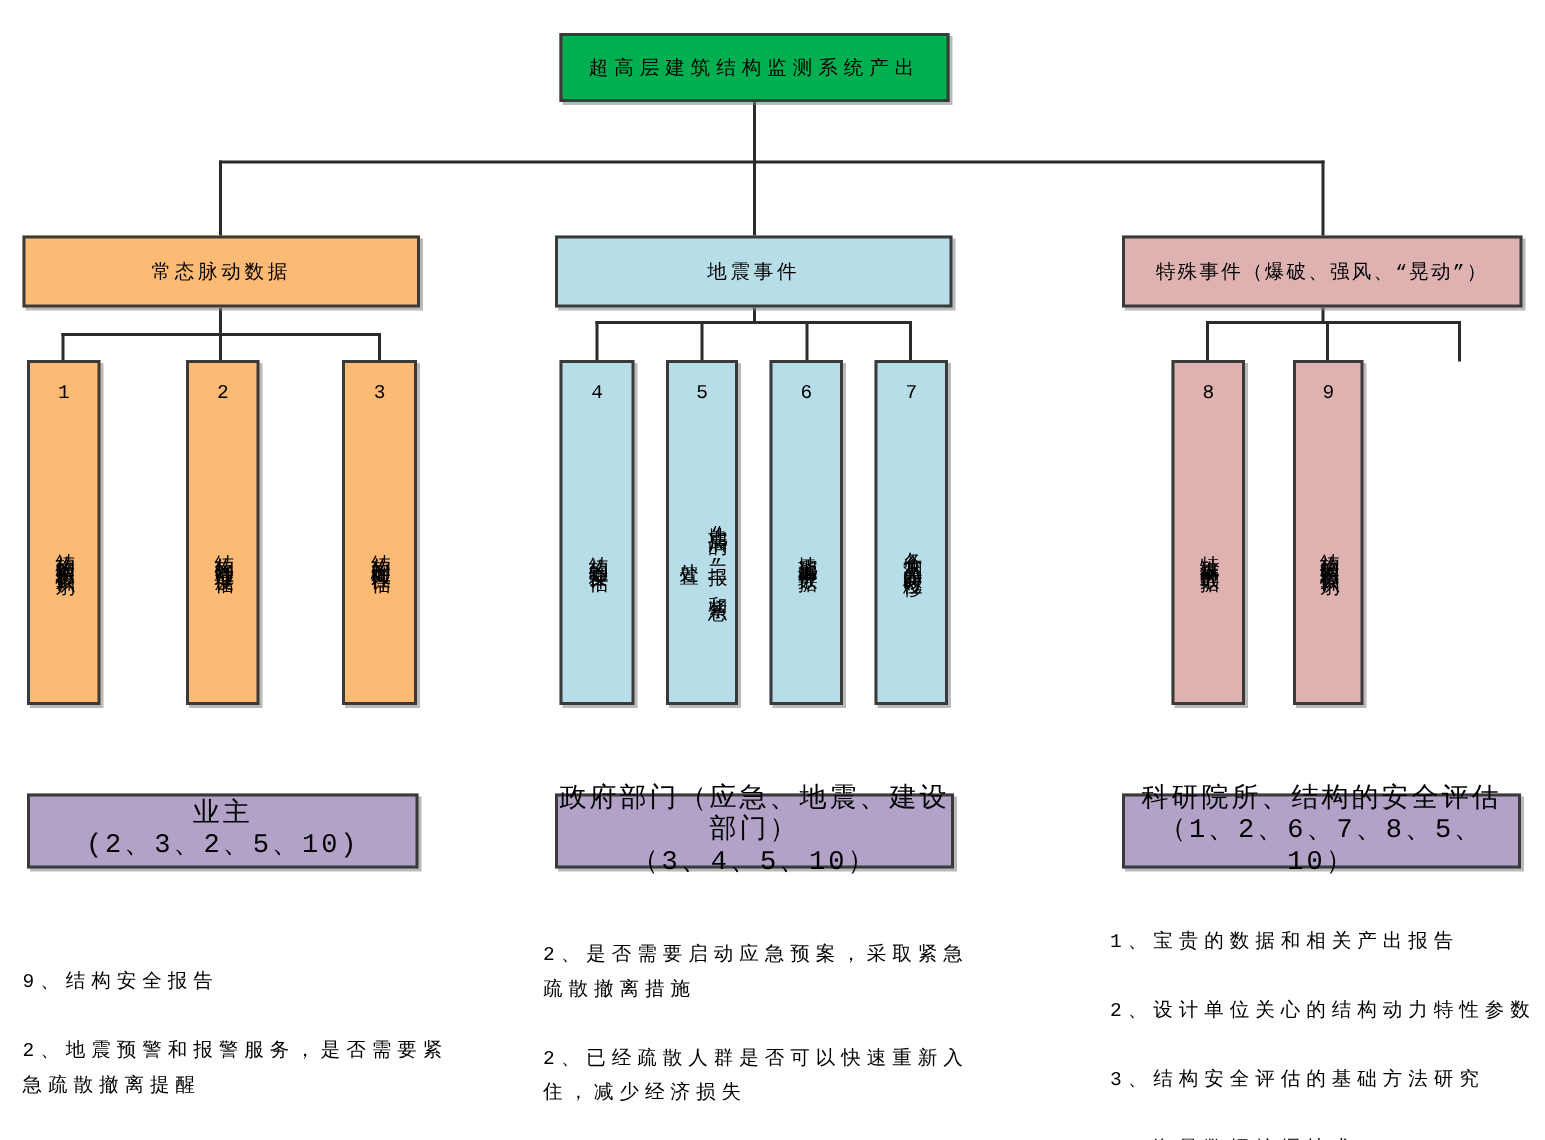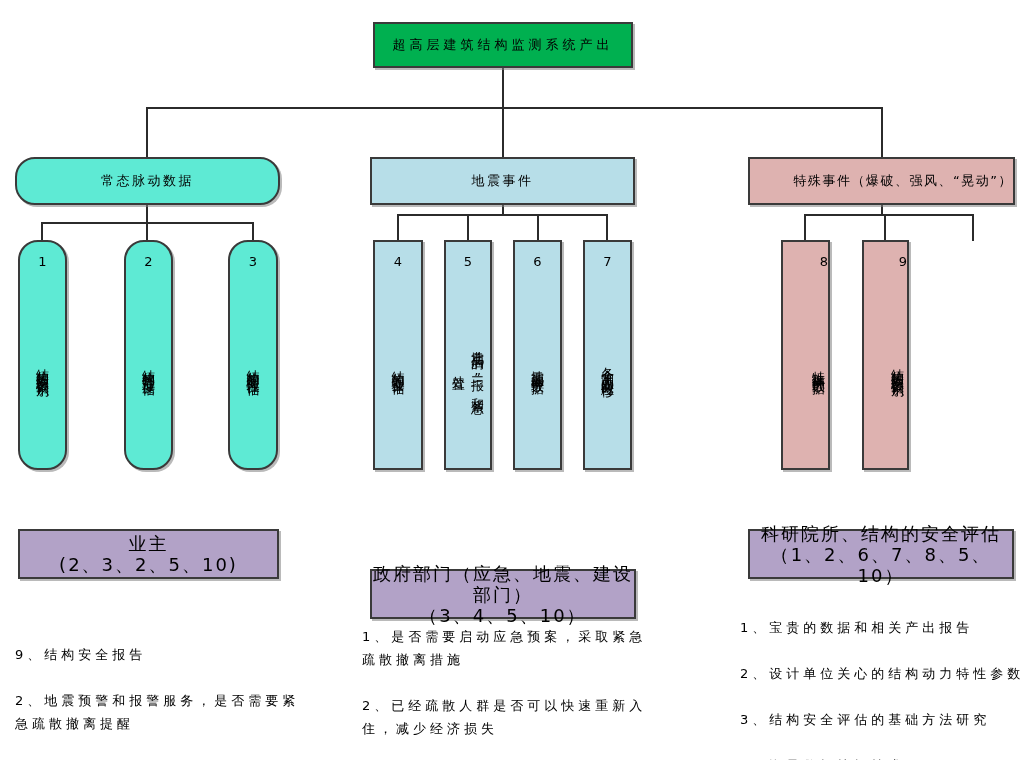--- a/index.html
+++ b/index.html
@@ -1,31 +1,31 @@
 <!DOCTYPE html>
 <html><head>
 <meta charset="utf-8">
 <style>
   * { margin: 0; padding: 0; box-sizing: border-box; }
   html, body { width: 1030px; height: 760px; background: #ffffff; overflow: hidden; }
   body { font-family: "DejaVu Sans", "Liberation Sans", sans-serif; color: #000; }
-  .canvas { position: relative; width: 1030px; height: 729px; background: #fff; }
+  .canvas { position: relative; width: 1030px; height: 729px; background: #fff; font-family: Liberation Mono, monospace; }
 
   .box {
     position: absolute;
     border: 2px solid #3a3a3a;
     box-shadow: 2px 2px 0 rgba(130,130,130,0.55);
     display: flex; flex-direction: column;
     align-items: center; justify-content: center;
     text-align: center;
   }
   .fill-green  { background: #00B050; }
-  .fill-orange { background: #5eead4; border-radius: 20px; }
+  .fill-orange { background: #fdba74; }
   .fill-blue   { background: #B7DEE8; }
-  .fill-pink   { background: #DEB2B0; align-items: flex-end; }
+  .fill-pink   { background: #DEB2B0; }
   .fill-purple { background: #B2A2C7; }
 
   .root-box   { left: 373px; top: 22px; width: 260px; height: 46px;
                 font-size: 13px; letter-spacing: 4px; }
   .header-box { top: 157px; height: 48px; font-size: 13px; letter-spacing: 2.5px; }
   .hdr-l { left: 15px;  width: 265px; }
   .hdr-m { left: 370px; width: 265px; }
   .hdr-r { left: 748px; width: 267px; letter-spacing: 1.5px; }
 
   .vbox { top: 240px; width: 49px; height: 230px; justify-content: flex-start; }
@@ -38,21 +38,21 @@
     font-size: 13px;
     letter-spacing: 2px;
     line-height: 19px;
     text-align: center;
     padding-bottom: 10px;
   }
 
   .stake-box { top: 529px; height: 50px; font-size: 18px;
                letter-spacing: 2px; line-height: 21px; }
   .stk-l { left: 18px;  width: 261px; }
-  .stk-m { left: 370px; width: 266px; margin-top: 40px; }
+  .stk-m { left: 370px; width: 266px; }
   .stk-r { left: 748px; width: 266px; }
 
   .notes { position: absolute; font-size: 13px; letter-spacing: 4px;
            line-height: 23px; white-space: pre-line; }
   .notes-l { left: 15px;  top: 620px; width: 335px; }
   .notes-m { left: 362px; top: 602px; width: 322px; }
   .notes-r { left: 740px; top: 593px; width: 302px; }
 
   .vline, .hline { position: absolute; background: #2b2b2b; }
   .vline { width: 1.5px; }
@@ -157,21 +157,21 @@
 
   <div class="notes notes-l">
     <div>9、结构安全报告</div>
     <div>2、地震预警和报警服务，是否需要紧
 急疏散撤离提醒</div>
     <div>3、地震情况下的电梯、燃气等的紧急
 处置</div>
     
   </div>
   <div class="notes notes-m">
-    <div>1、是否需要启动应急预案，采取紧急
+    <div>2、是否需要启动应急预案，采取紧急
 疏散撤离措施</div>
     <div>2、已经疏散人群是否可以快速重新入
 住，减少经济损失</div>
     
     
   </div>
   <div class="notes notes-r">
     <div>1、宝贵的数据和相关产出报告</div>
     <div>2、设计单位关心的结构动力特性参数</div>
     <div>3、结构安全评估的基础方法研究</div>

